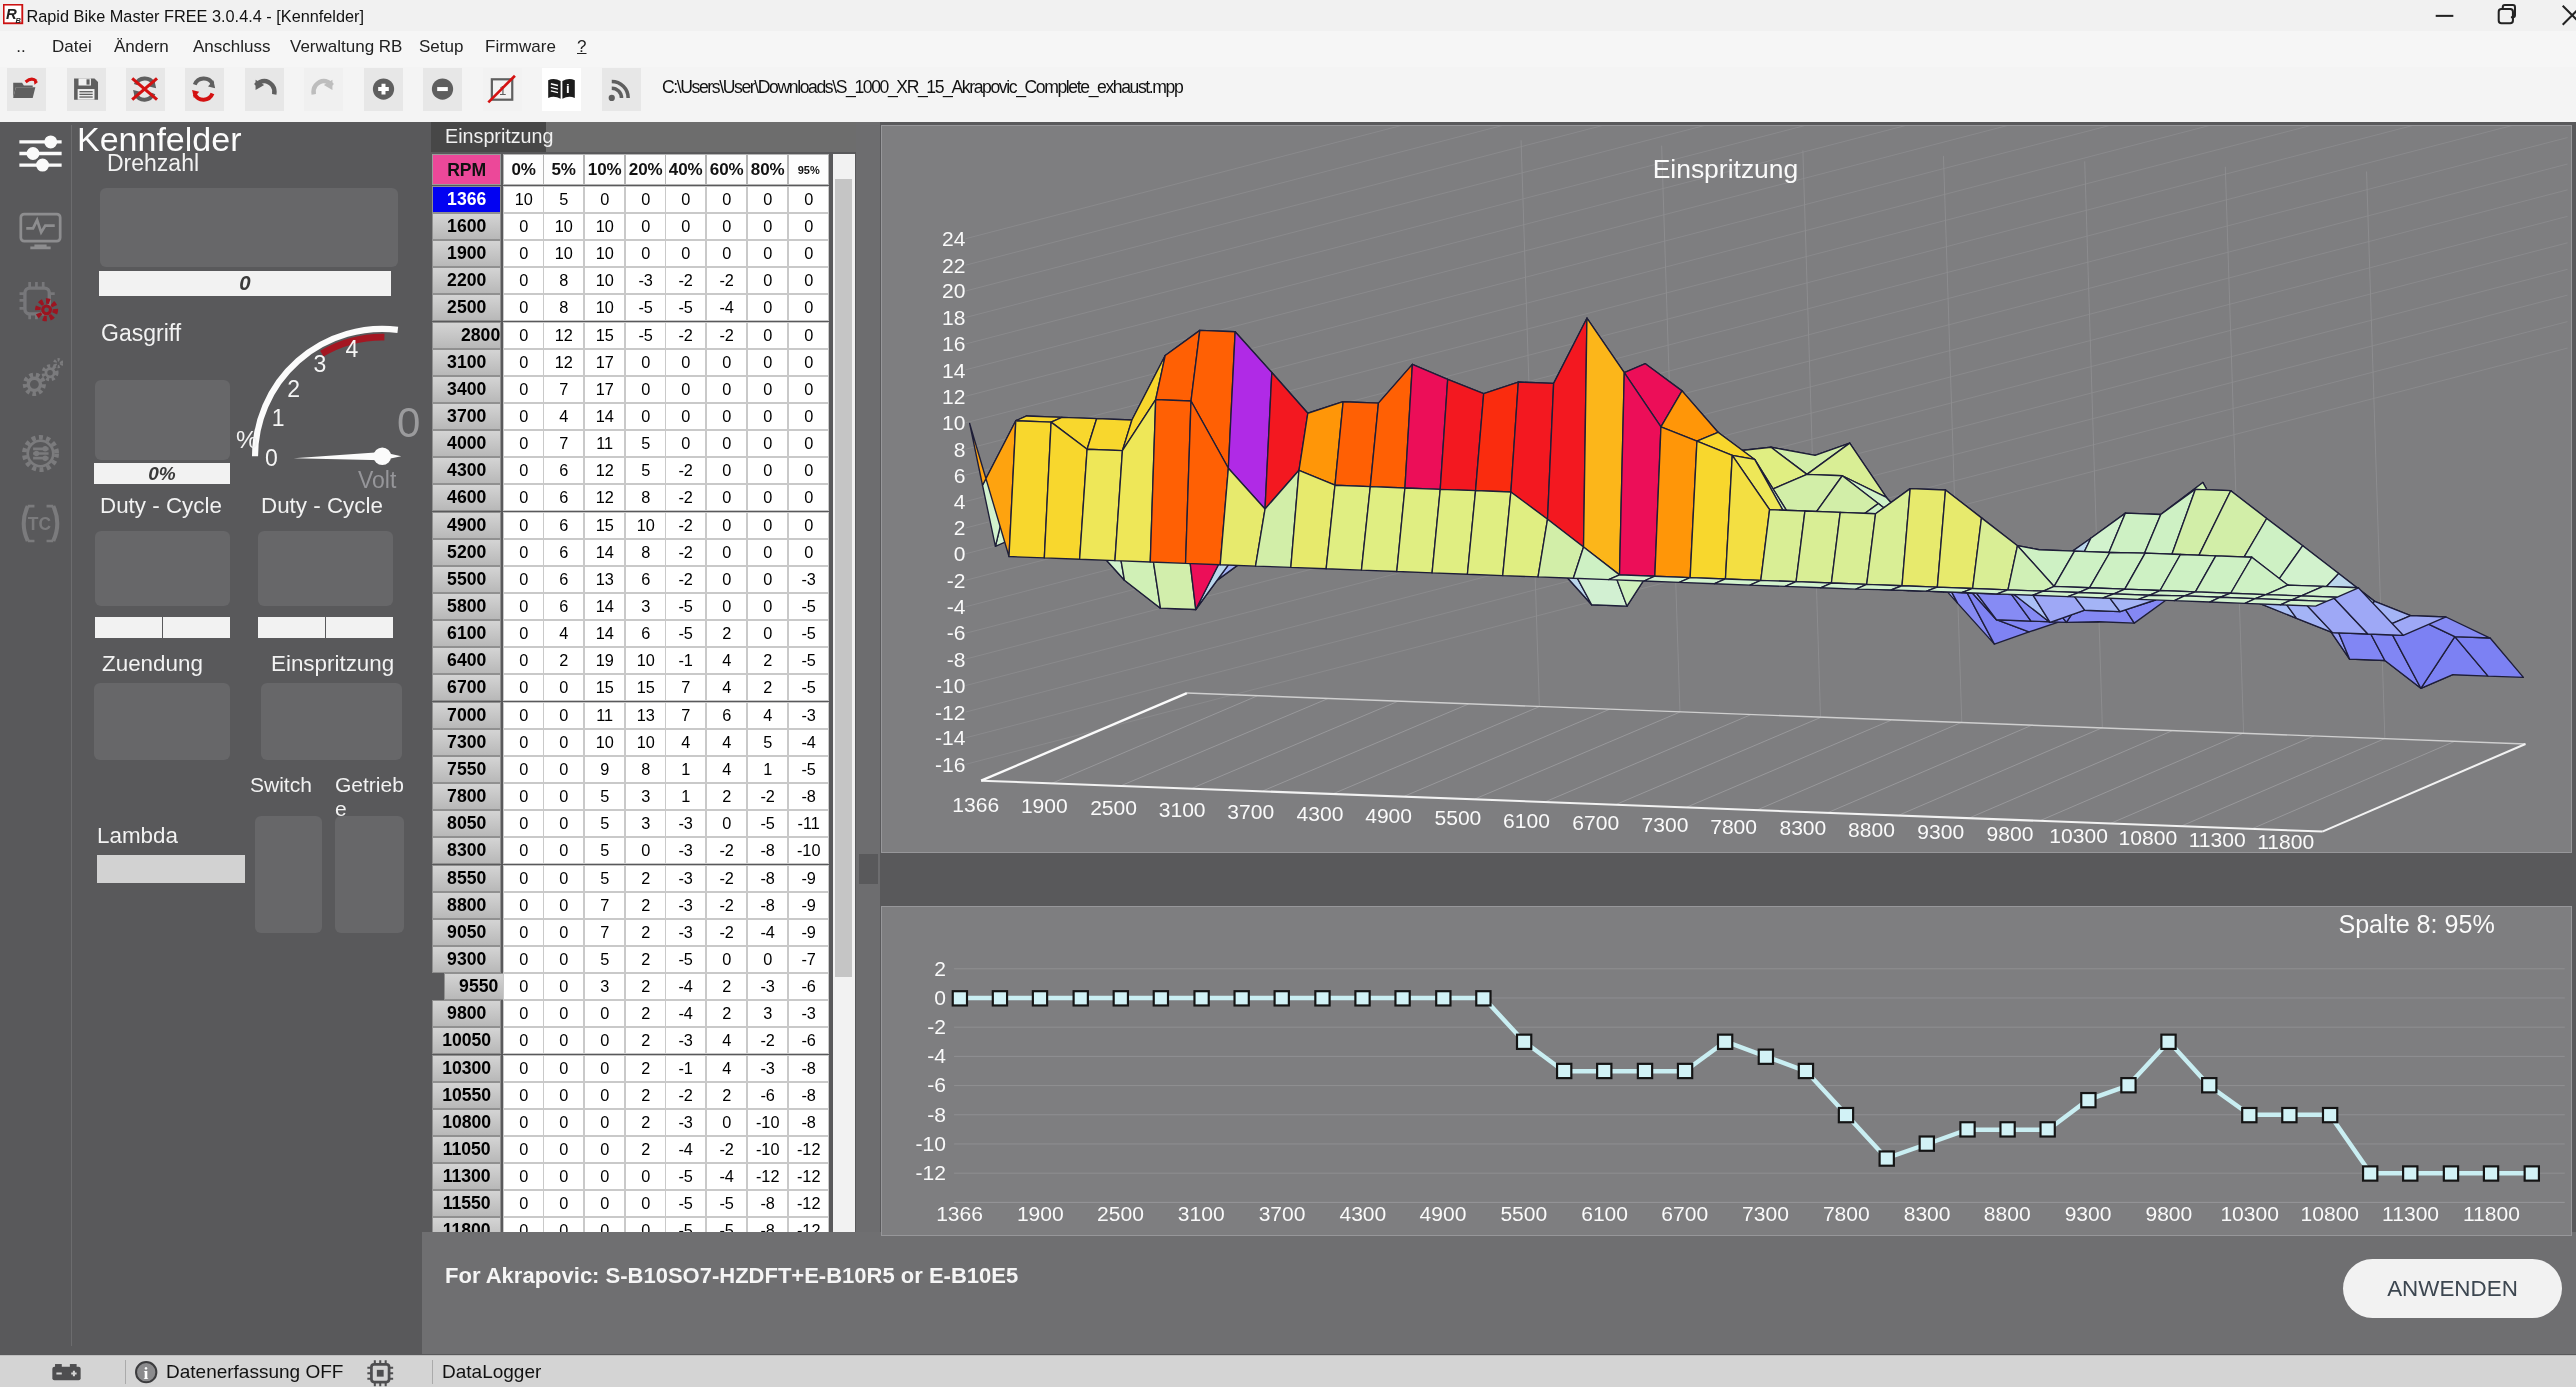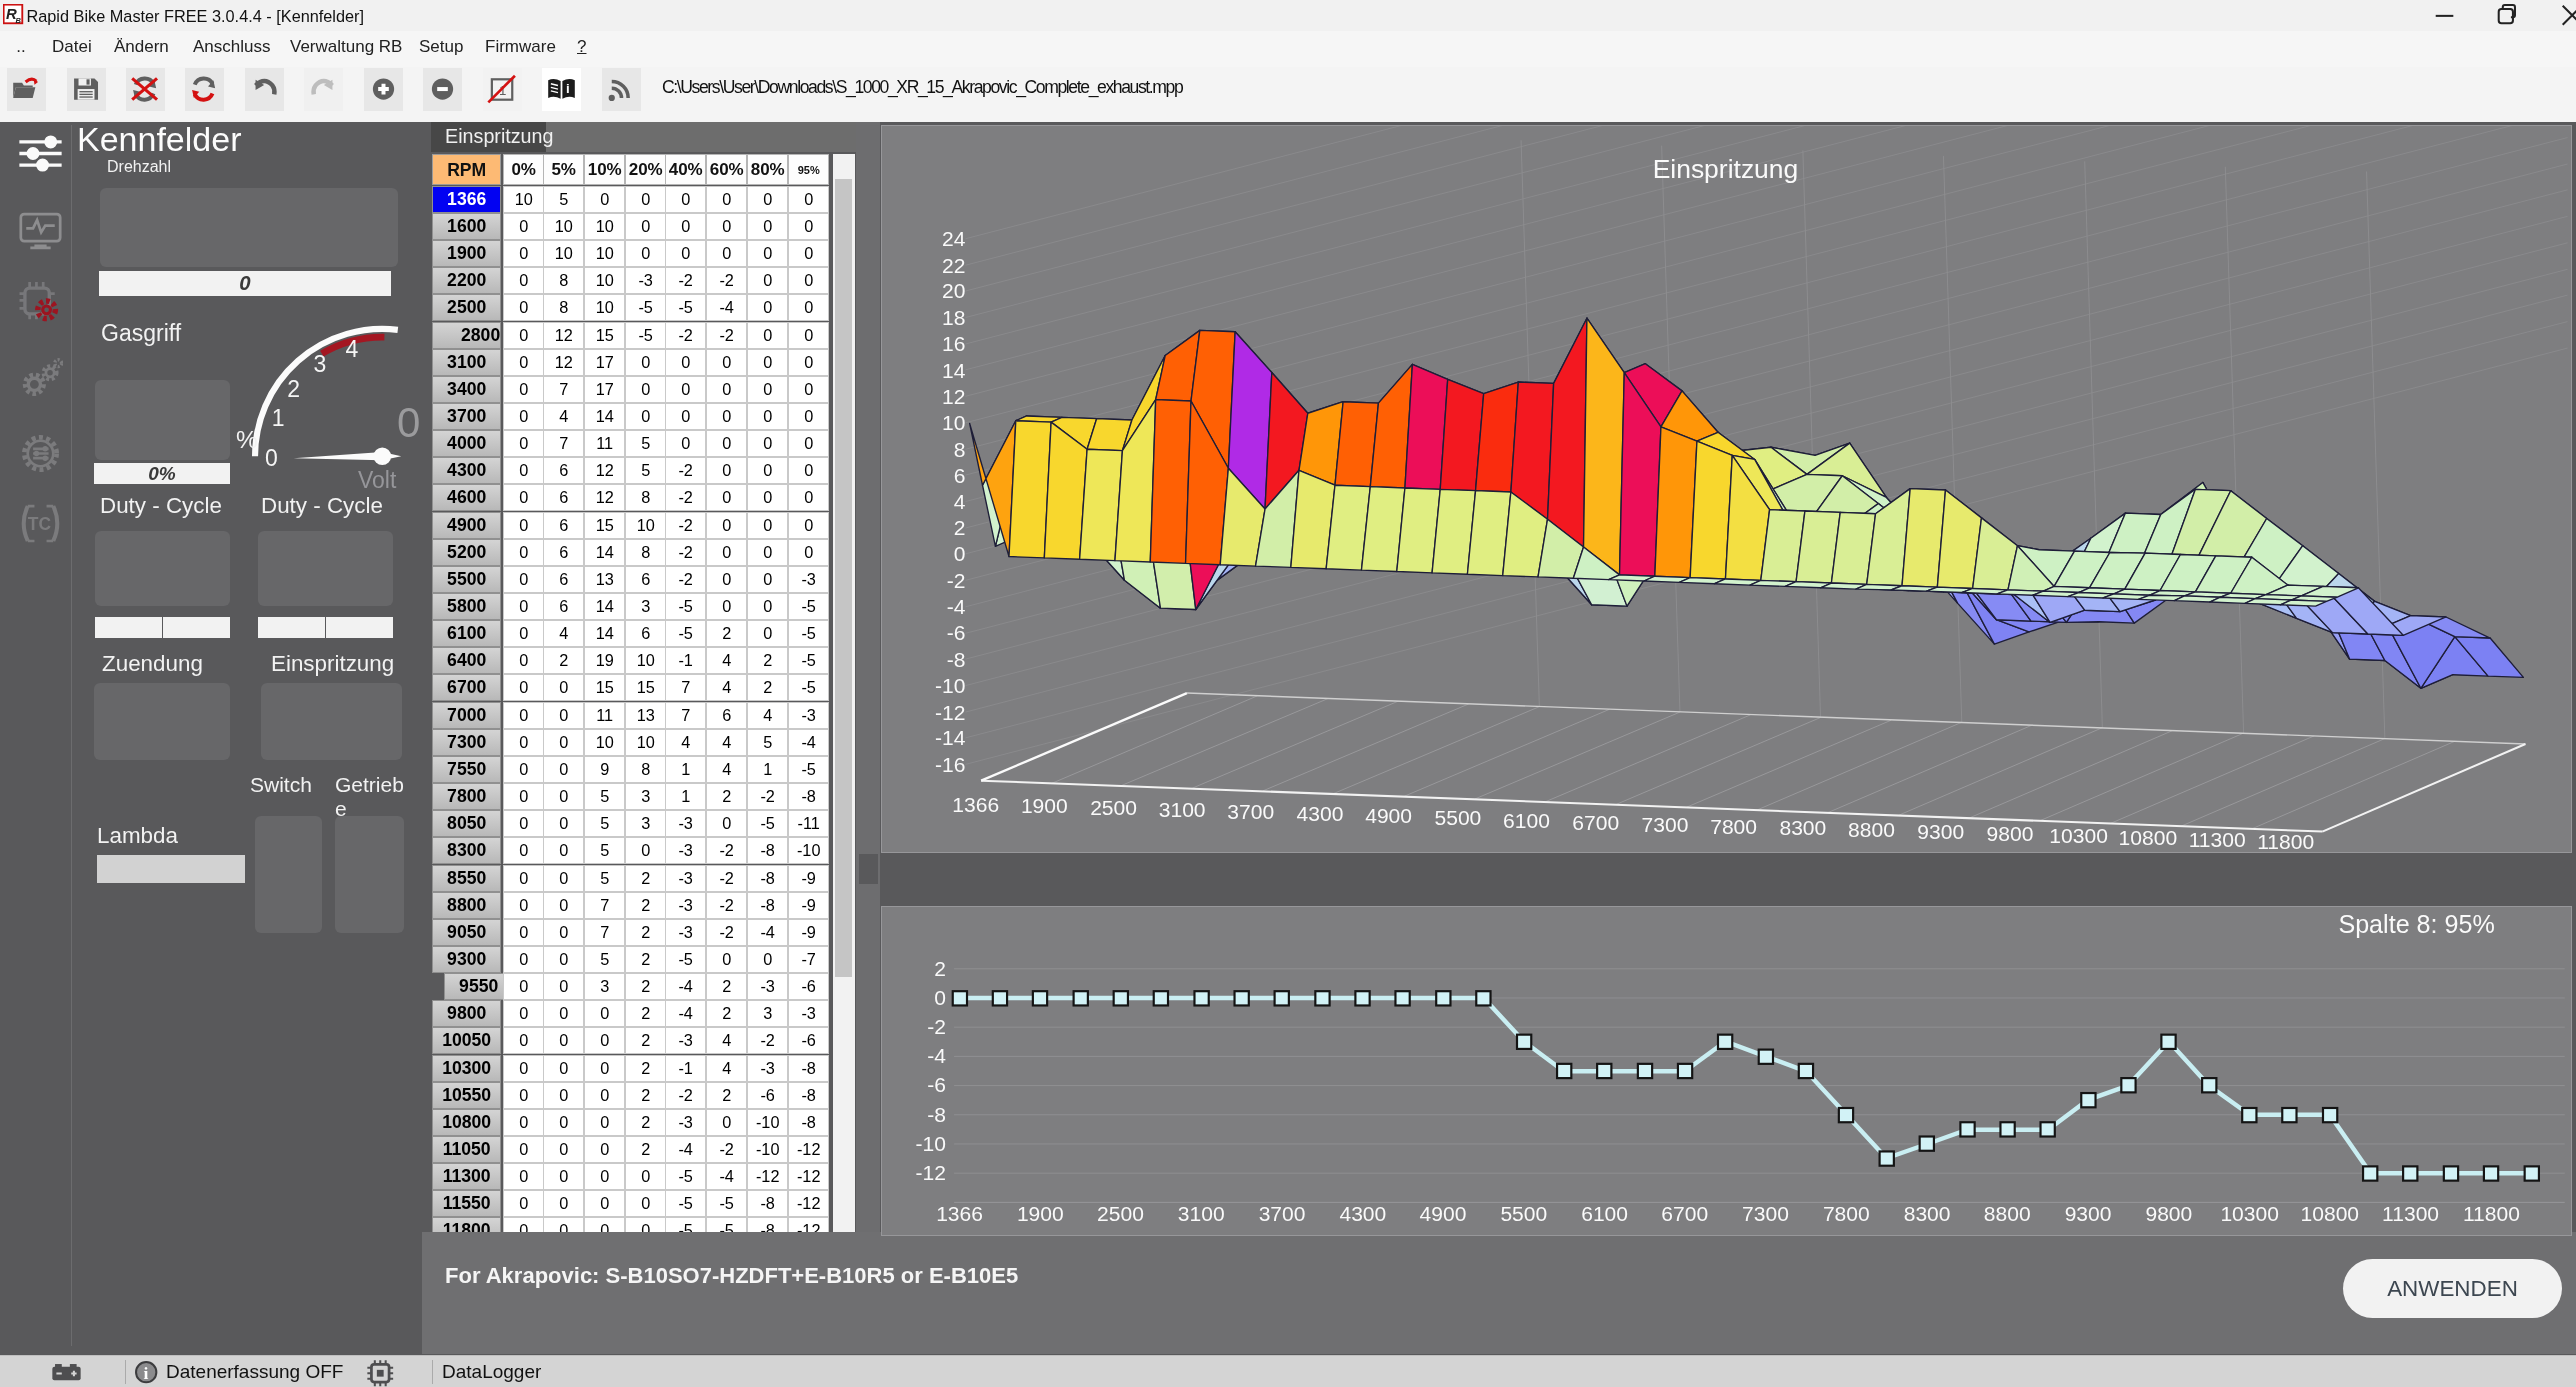--- a/index.html
+++ b/index.html
@@ -189,21 +189,21 @@
       <circle cx="40" cy="36" r="4" fill="#7b7b7d"></circle>
     </svg>
 <svg class="abs" style="left:17.6px;top:380px" width="45" height="43" viewBox="0 0 66 64">
       <path d="M14 6 Q2 32 14 58 M52 6 Q64 32 52 58" fill="none" stroke="#7b7b7d" stroke-width="6"></path>
       <g stroke="#7b7b7d" stroke-width="4">
         <path d="M14 6 H24 M14 58 H24 M52 6 H42 M52 58 H42"></path>
       </g>
       <text x="14" y="42" font-size="26" fill="#7b7b7d" font-weight="bold">TC</text>
     </svg>
   <div class="wlabel" style="left:77px;top:-2px;font-size:34px;color:#fcfcfc">Kennfelder</div>
-<div class="wlabel" style="left:107px;top:36px;font-size:16px;">Drehzahl</div>
+<div class="wlabel" style="left:107px;top:28px;font-size:23px;">Drehzahl</div>
 <div class="gbox" style="left:100px;top:66px;width:298px;height:79px"></div>
 <div class="wbar" style="left:99px;top:149px;width:292px;height:25px;font-size:20.4px;line-height:25px">0</div>
 <div class="wlabel" style="left:101px;top:198px;font-size:23px;">Gasgriff</div>
 <div class="gbox" style="left:95px;top:258px;width:135px;height:80px"></div>
 <div class="wbar" style="left:94px;top:341px;width:136px;height:21px;font-size:19px;line-height:21px">0%</div>
 <svg class="abs" style="left:231px;top:190px" width="285" height="176" viewBox="0 0 420 260">
       <path d="M 35.0 213.0 A 188 188 0 0 1 245.9 26.4" fill="none" stroke="#fbfbfb" stroke-width="9"></path>
       <path d="M 133.7 61.4 A 176 176 0 0 1 226.1 37.0" fill="none" stroke="#a41722" stroke-width="10"></path>
       <text x="59" y="228" font-size="34" fill="#f5f5f5" text-anchor="middle">0</text>
       <text x="69" y="169" font-size="34" fill="#f5f5f5" text-anchor="middle">1</text>
@@ -231,21 +231,21 @@
 <div class="wlabel" style="left:250px;top:651px;font-size:21px;">Switch</div>
 <div class="wlabel" style="left:335px;top:651px;font-size:21px;">Getrieb<br>e</div>
 <div class="gbox" style="left:255px;top:694px;width:67px;height:117px"></div>
 <div class="gbox" style="left:335px;top:694px;width:69px;height:117px"></div>
 <div class="wlabel" style="left:97px;top:701px;font-size:22.4px;">Lambda</div>
 <div style="position:absolute;left:97px;top:733px;width:148px;height:28px;background:#d2d2d2"></div>
   <div id="tablewrap">
     <div id="tabstrip"></div>
     <div id="tab1">Einspritzung</div>
     <div style="position:absolute;left:10.2px;top:32px">
-<div style="position:absolute;left:0;top:0;width:69px;height:31px;background:#fdba74;border:0.7px solid #9a9a9a;color:#111;font-size:17.6px;font-weight:bold;text-align:center;line-height:30px">RPM</div>
+<div style="position:absolute;left:0;top:0;width:69px;height:31px;background:#ec4899;border:0.7px solid #9a9a9a;color:#111;font-size:17.6px;font-weight:bold;text-align:center;line-height:30px">RPM</div>
 <div style="position:absolute;left:71px;top:0;width:41px;height:31px;background:#fdfdfd;border:0.7px solid #b5b5b5;color:#111;font-size:17px;font-weight:bold;text-align:center;line-height:30px">0%</div>
 <div style="position:absolute;left:111px;top:0;width:41px;height:31px;background:#fdfdfd;border:0.7px solid #b5b5b5;color:#111;font-size:17px;font-weight:bold;text-align:center;line-height:30px">5%</div>
 <div style="position:absolute;left:152px;top:0;width:41px;height:31px;background:#fdfdfd;border:0.7px solid #b5b5b5;color:#111;font-size:17px;font-weight:bold;text-align:center;line-height:30px">10%</div>
 <div style="position:absolute;left:193px;top:0;width:41px;height:31px;background:#fdfdfd;border:0.7px solid #b5b5b5;color:#111;font-size:17px;font-weight:bold;text-align:center;line-height:30px">20%</div>
 <div style="position:absolute;left:233px;top:0;width:41px;height:31px;background:#fdfdfd;border:0.7px solid #b5b5b5;color:#111;font-size:17px;font-weight:bold;text-align:center;line-height:30px">40%</div>
 <div style="position:absolute;left:274px;top:0;width:41px;height:31px;background:#fdfdfd;border:0.7px solid #b5b5b5;color:#111;font-size:17px;font-weight:bold;text-align:center;line-height:30px">60%</div>
 <div style="position:absolute;left:315px;top:0;width:41px;height:31px;background:#fdfdfd;border:0.7px solid #b5b5b5;color:#111;font-size:17px;font-weight:bold;text-align:center;line-height:30px">80%</div>
 <div style="position:absolute;left:356px;top:0;width:41px;height:31px;background:#fdfdfd;border:0.7px solid #b5b5b5;color:#111;font-size:11px;font-weight:bold;text-align:center;line-height:30px">95%</div>
 <div style="position:absolute;left:0;top:32px;width:69px;height:26.5px;background:#0202f2;color:#ffffff;border:0.7px solid #909090;font-size:17.6px;font-weight:bold;text-align:center;line-height:25px">1366</div>
 <div style="position:absolute;left:71px;top:32px;width:41px;height:26.5px;background:#ffffff;border:0.7px solid #c9c9c9;color:#000;font-size:16.3px;text-align:center;line-height:25px">10</div>

